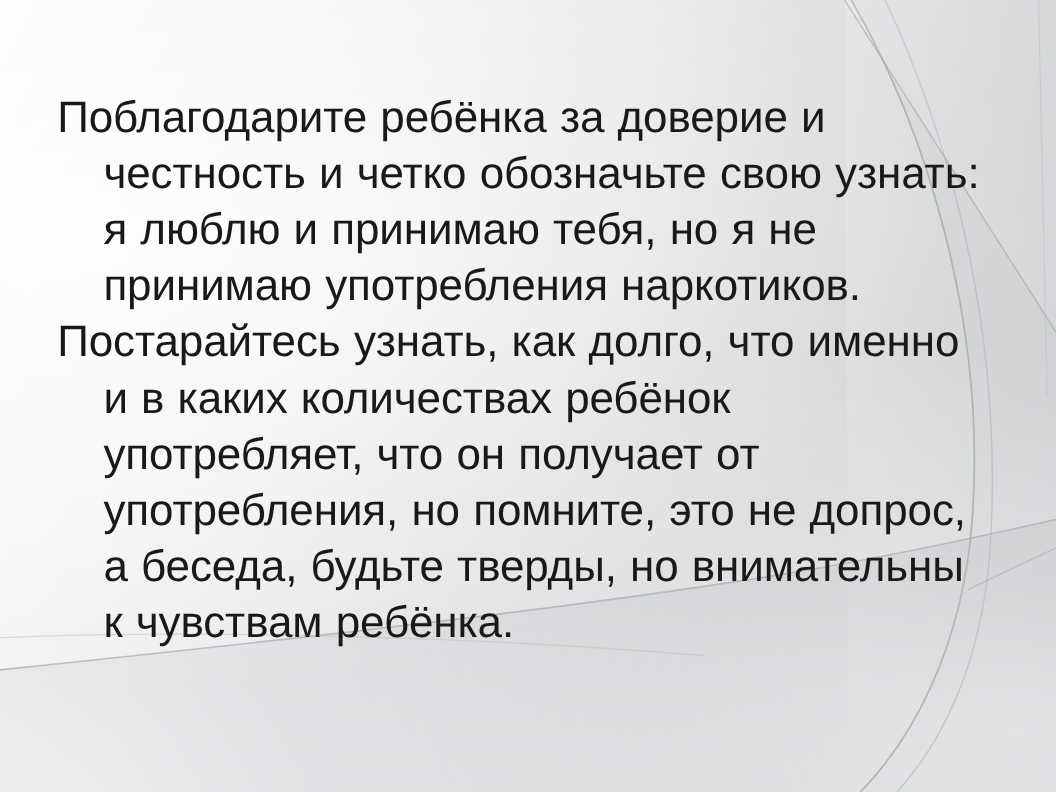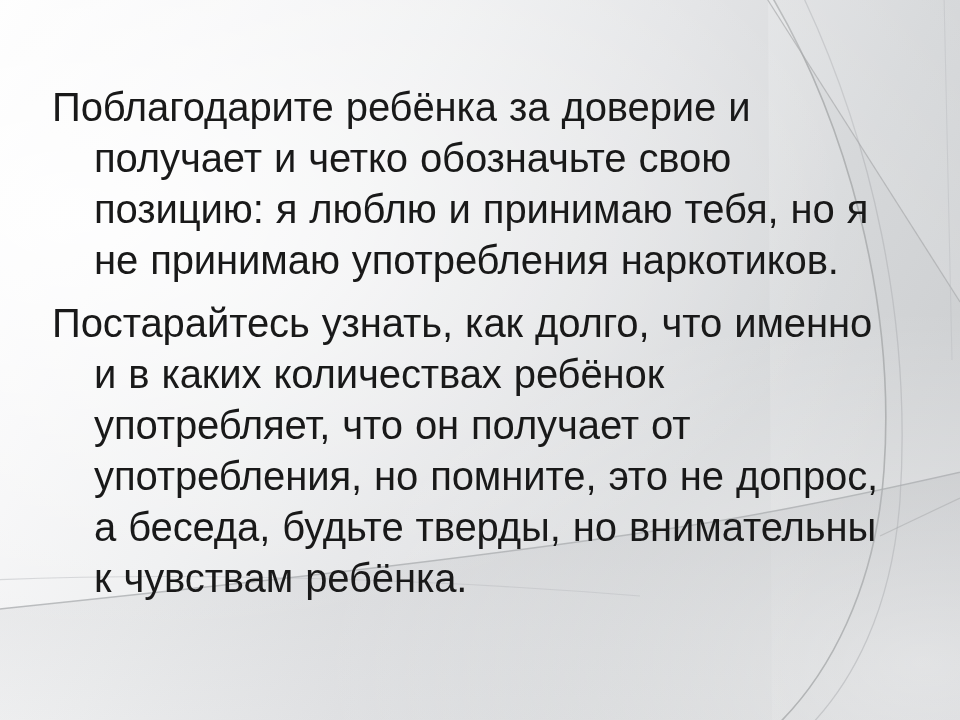--- a/index.html
+++ b/index.html
@@ -56,21 +56,21 @@
     color: #191919;
     font-size: 40px;
     line-height: 51px;
     letter-spacing: -0.1px;
     padding-left: 42px;   
     text-indent: -42px;   
     word-spacing: 1px;
   }
 
   #para-3 {
-    margin-top: 12px;
+    margin-top: 0;
   }
 </style>
 </head>
 <body>
 
 <div id="slide">
 
   <div id="bg-shade"></div>
 
   <svg id="bg-art" viewBox="0 0 960 720" preserveAspectRatio="none">
@@ -100,17 +100,17 @@
     <path d="M -10 610 C 200 588, 470 560, 700 524 C 800 508, 900 486, 970 470 L 970 730 L -10 730 Z" fill="url(#wedgeC)"></path>
 
     <path d="M -10 580 C 180 572, 420 578, 640 596" fill="none" stroke="#bdbfc2" stroke-width="1.1" stroke-opacity="0.55"></path>
 
     <line x1="880" y1="536" x2="960" y2="498" stroke="#a9abad" stroke-width="1.2" stroke-opacity="0.55"></line>
 
     <line x1="944" y1="-6" x2="952" y2="360" stroke="#bcbec1" stroke-width="1" stroke-opacity="0.5"></line>
   </svg>
 
   <div id="content">
-    <p class="para" id="para-2" style="color: rgb(25, 25, 25);">Поблагодарите ребёнка за доверие и получает и четко обозначьте свою позицию: я люблю и принимаю тебя, но я не принимаю употребления наркотиков.</p>
+    <p class="para" id="para-2" style="color: rgb(25, 25, 25);">Поблагодарите ребёнка за доверие и честность и четко обозначьте свою узнать: я люблю и принимаю тебя, но я не принимаю употребления наркотиков.</p>
     <p class="para" id="para-3" style="color: rgb(25, 25, 25);">Постарайтесь узнать, как долго, что именно и в каких количествах ребёнок употребляет, что он получает от употребления, но помните, это не допрос, а беседа, будьте тверды, но внимательны к чувствам ребёнка.</p>
   </div>
 
 </div>
 
 </body></html>

